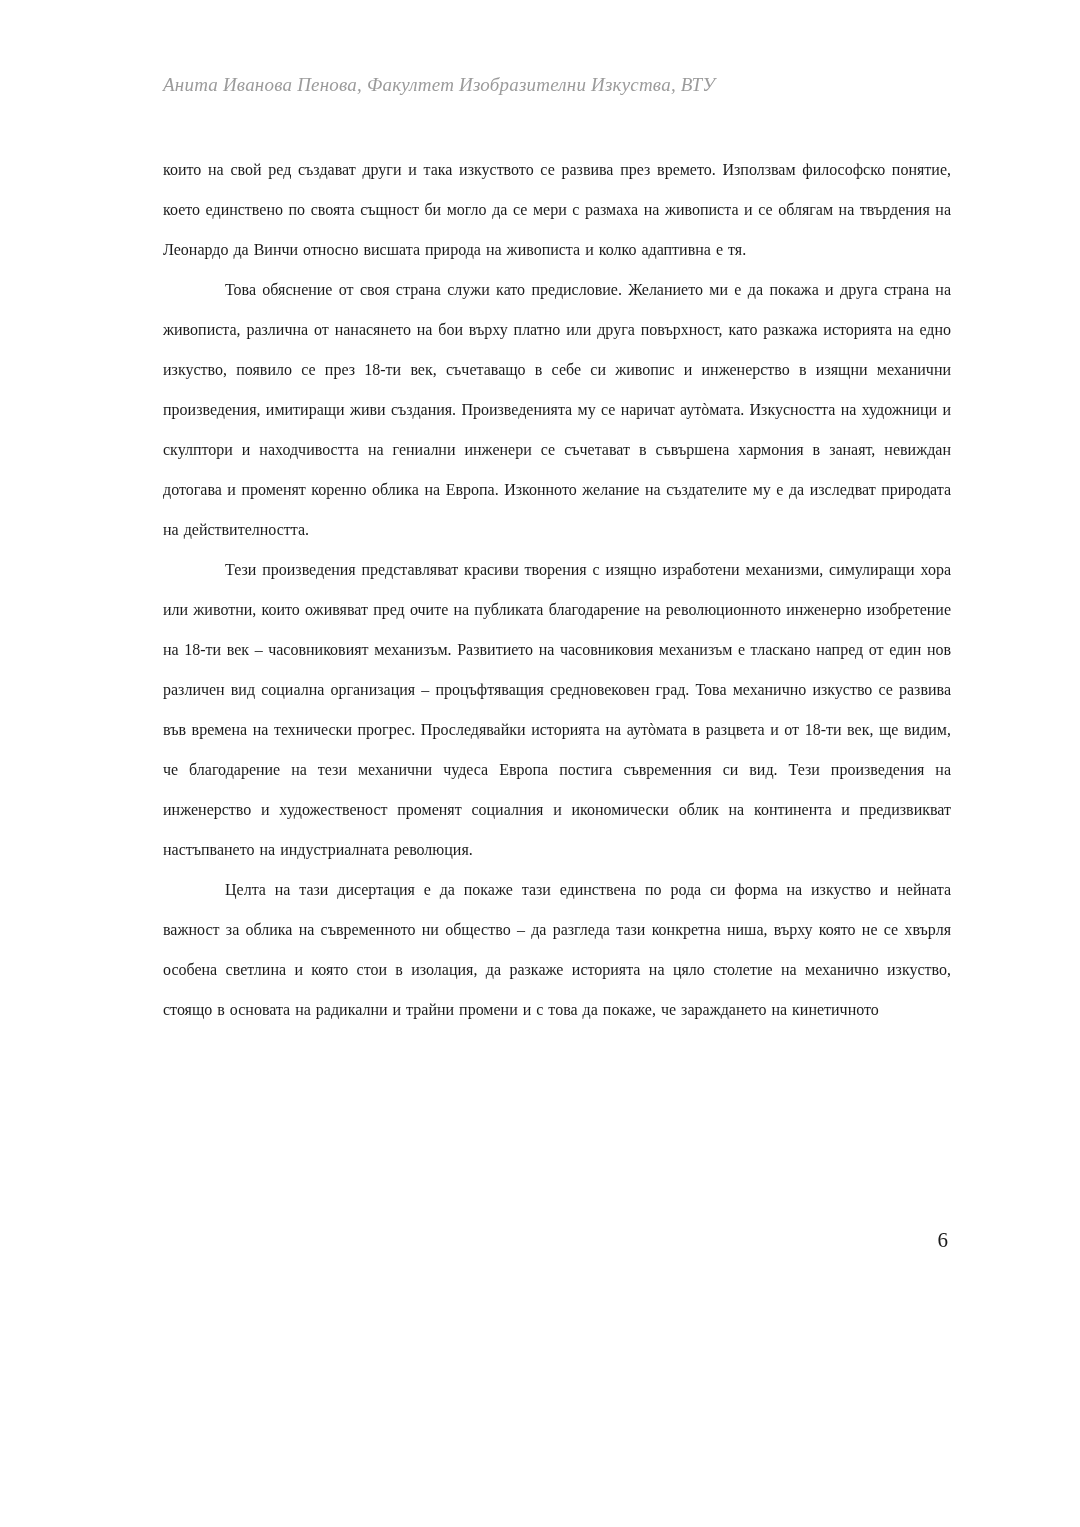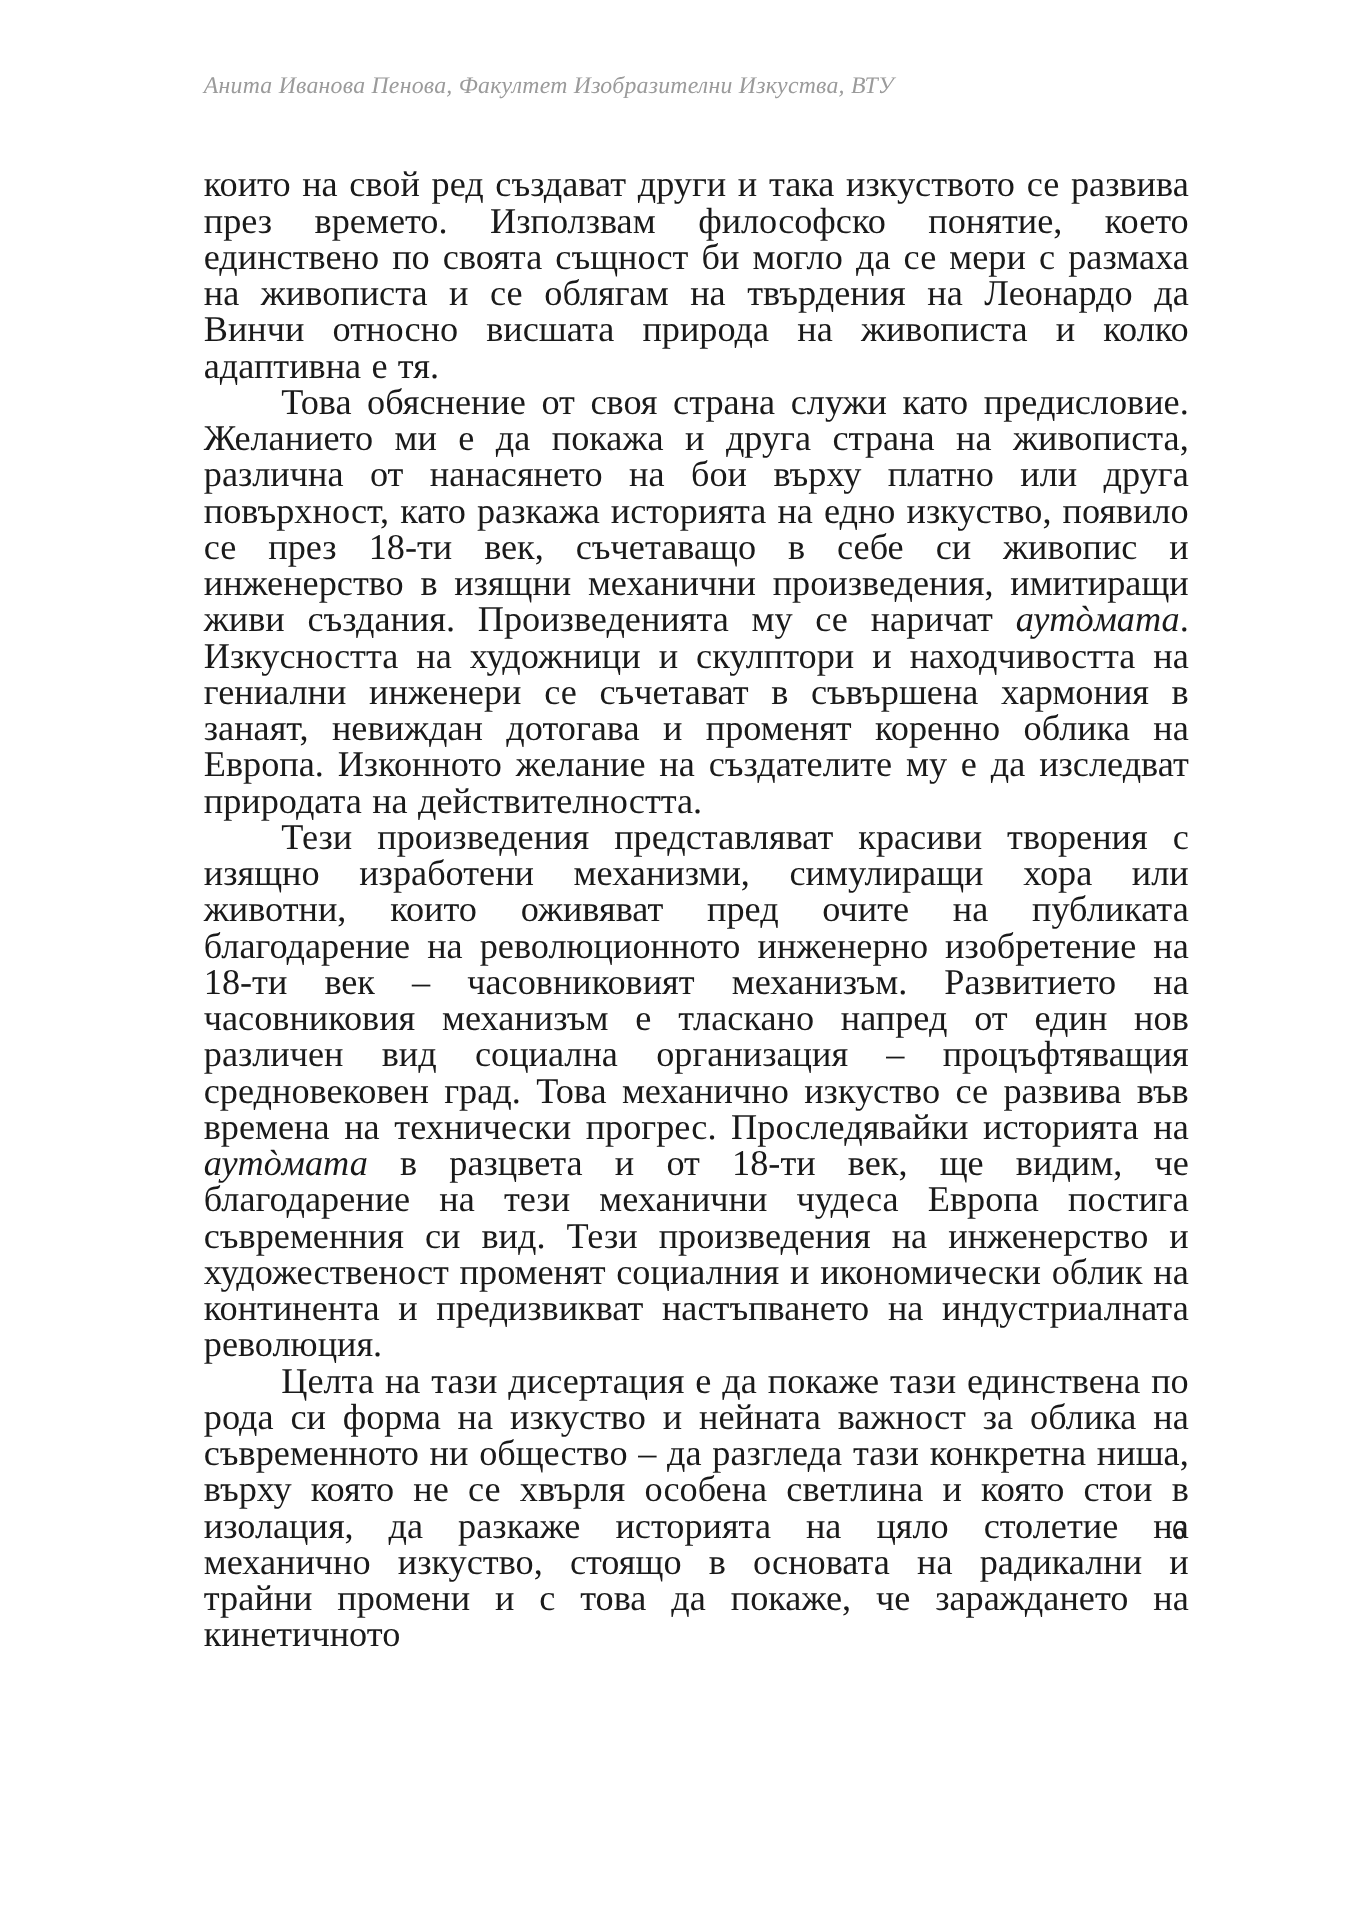--- a/index.html
+++ b/index.html
@@ -5,21 +5,21 @@
 <style>
   html, body {
     margin: 0;
     padding: 0;
     background: #ffffff;
   }
   .page {
     position: relative;
     width: 1080px;
     height: 1325px;
-    margin: 0 auto;
+    margin: 16px auto;
     background: #ffffff;
     font-family: "Liberation Serif", "DejaVu Serif", serif;
     color: #1a1a1a;
     box-sizing: border-box;
     overflow: hidden;
   }
   .running-header {
     position: absolute;
     top: 58px;
     left: 163px;
@@ -31,28 +31,28 @@
   }
   .document-body {
     position: absolute;
     top: 134px;
     left: 163px;
     width: 788px;
   }
   .para {
     margin: 0;
     text-align: justify;
-    font-size: 29px;
-    line-height: 29px;
+    font-size: 16px;
+    line-height: 40px;
     word-spacing: 1px;
   }
   .para.indent {
     text-indent: 62px;
   }
-  .run-italic { font-style: italic; }
+  .run-italic { }
   .run-bold   { font-weight: normal; }
   .page-number {
     position: absolute;
     right: 132px;
     bottom: 88px;
     font-size: 21px;
     color: #1a1a1a;
   }
 </style>
 </head>

